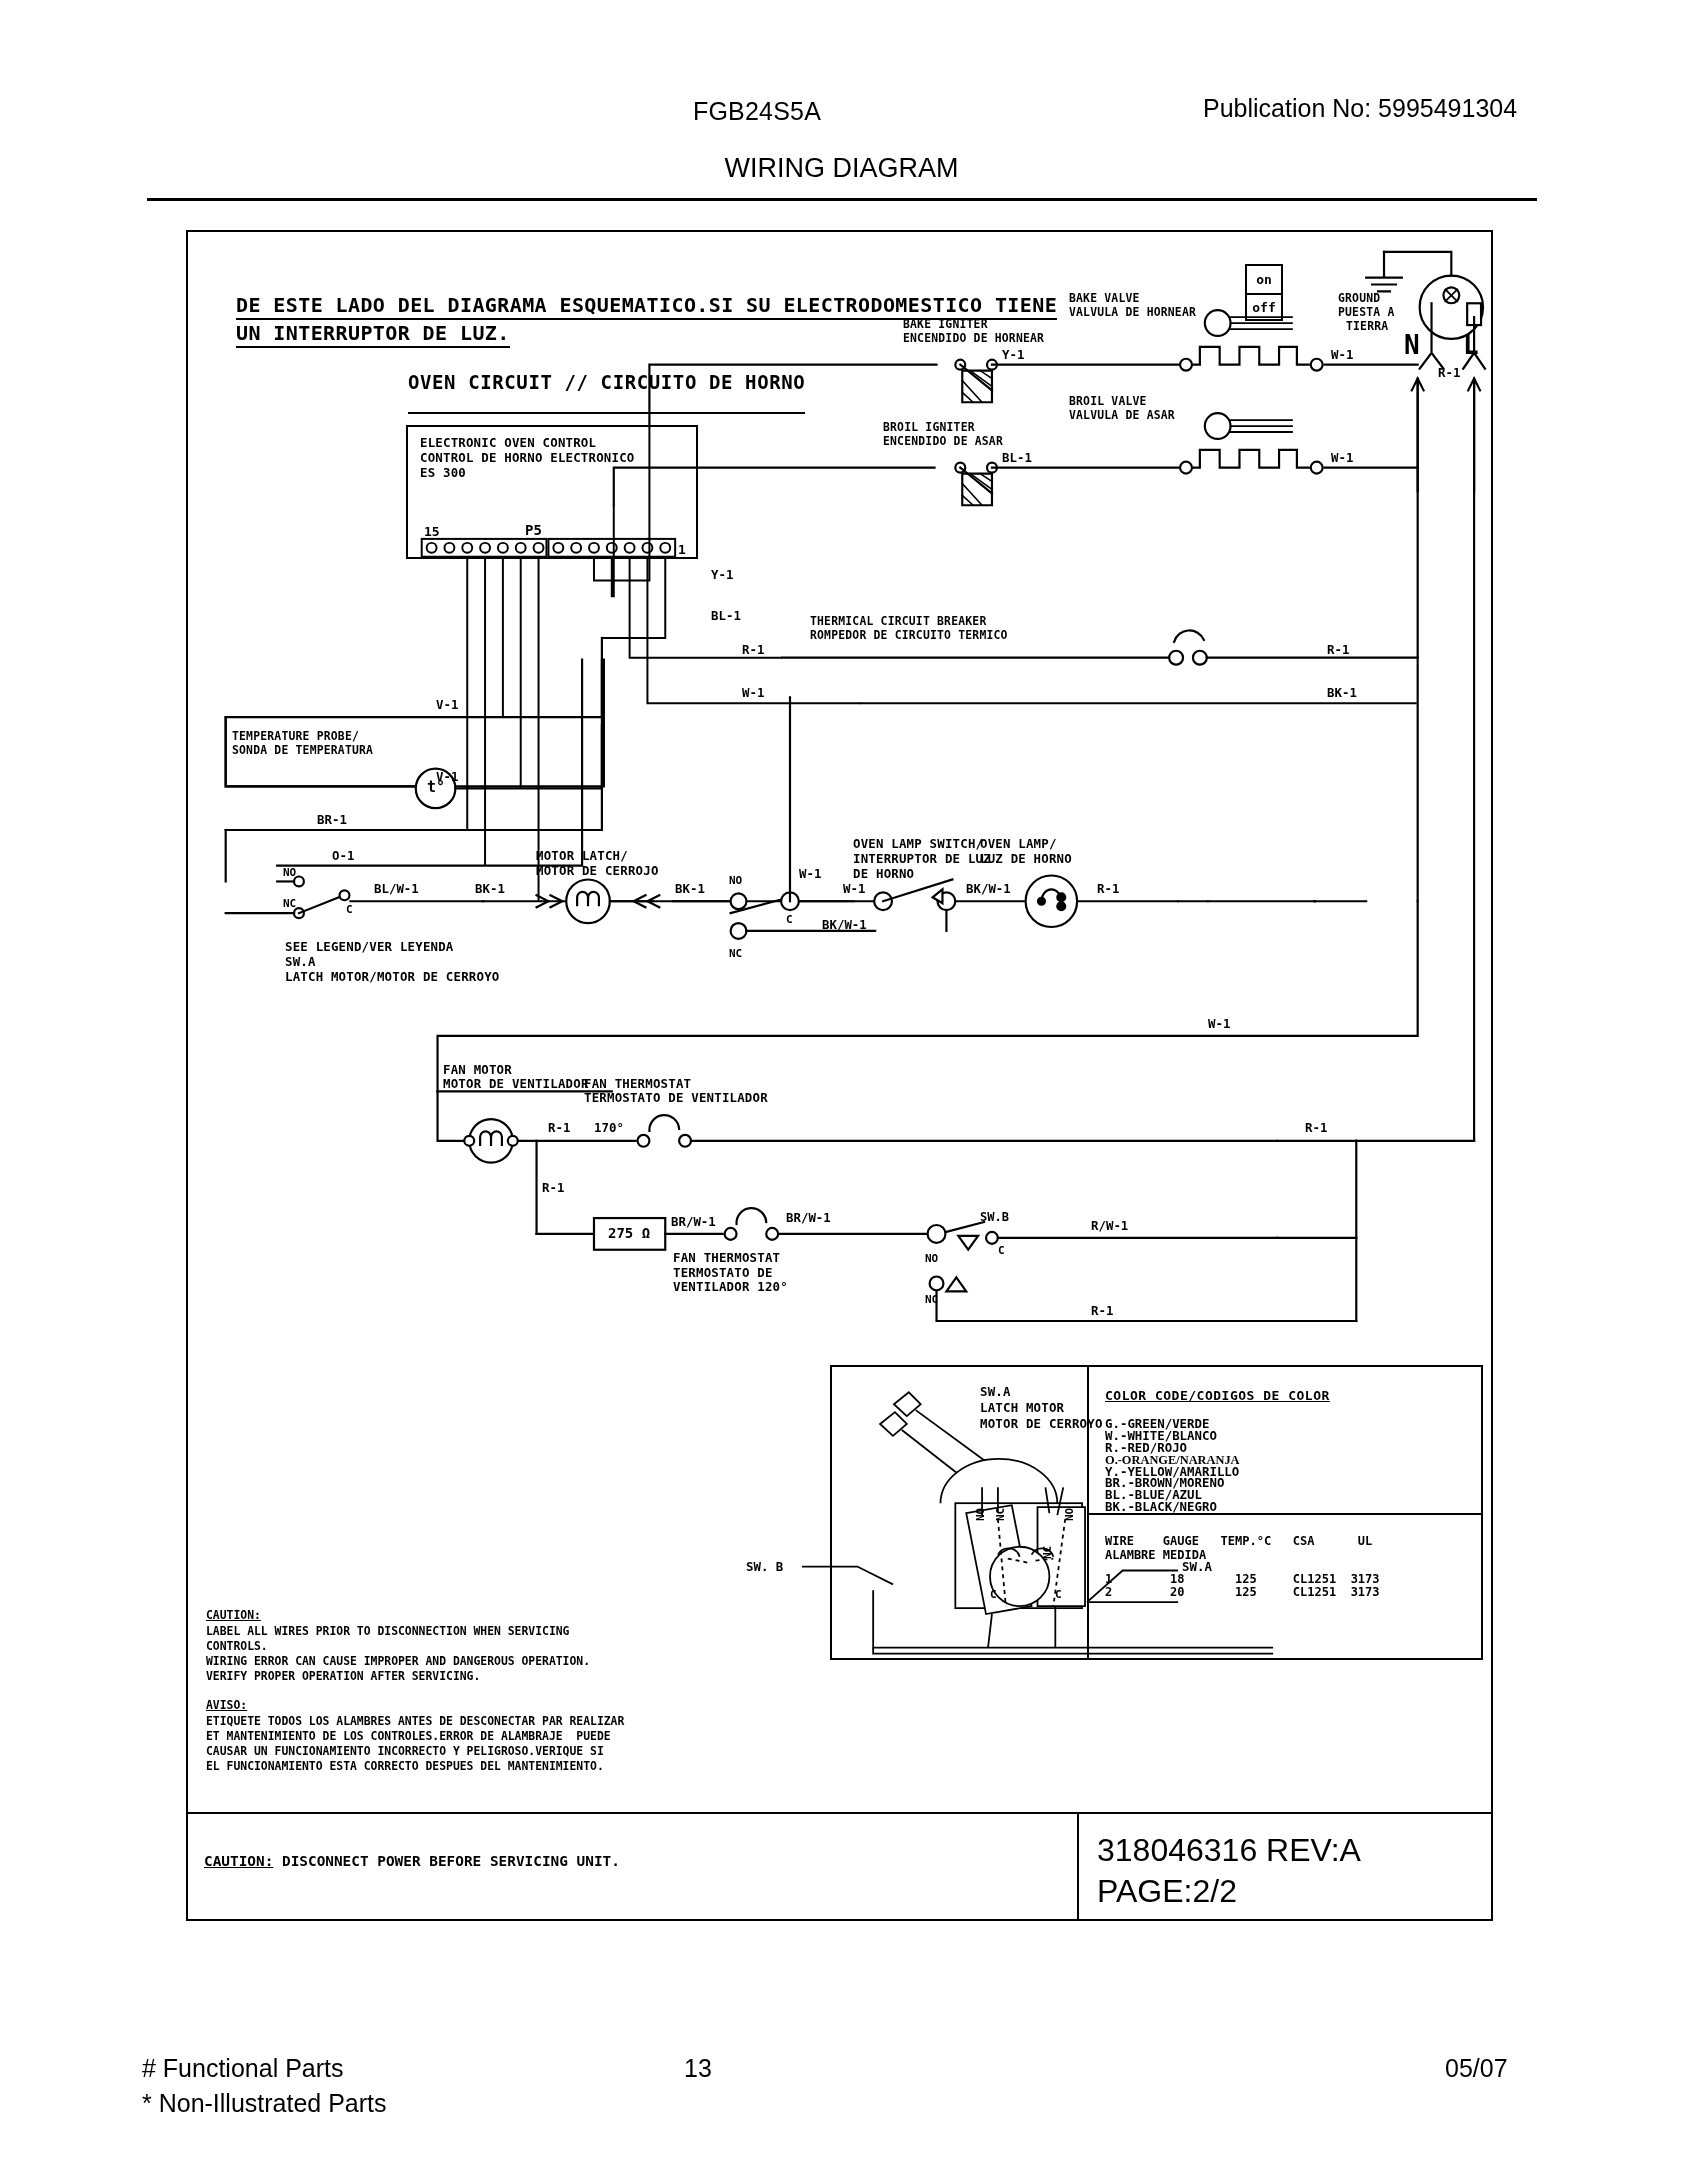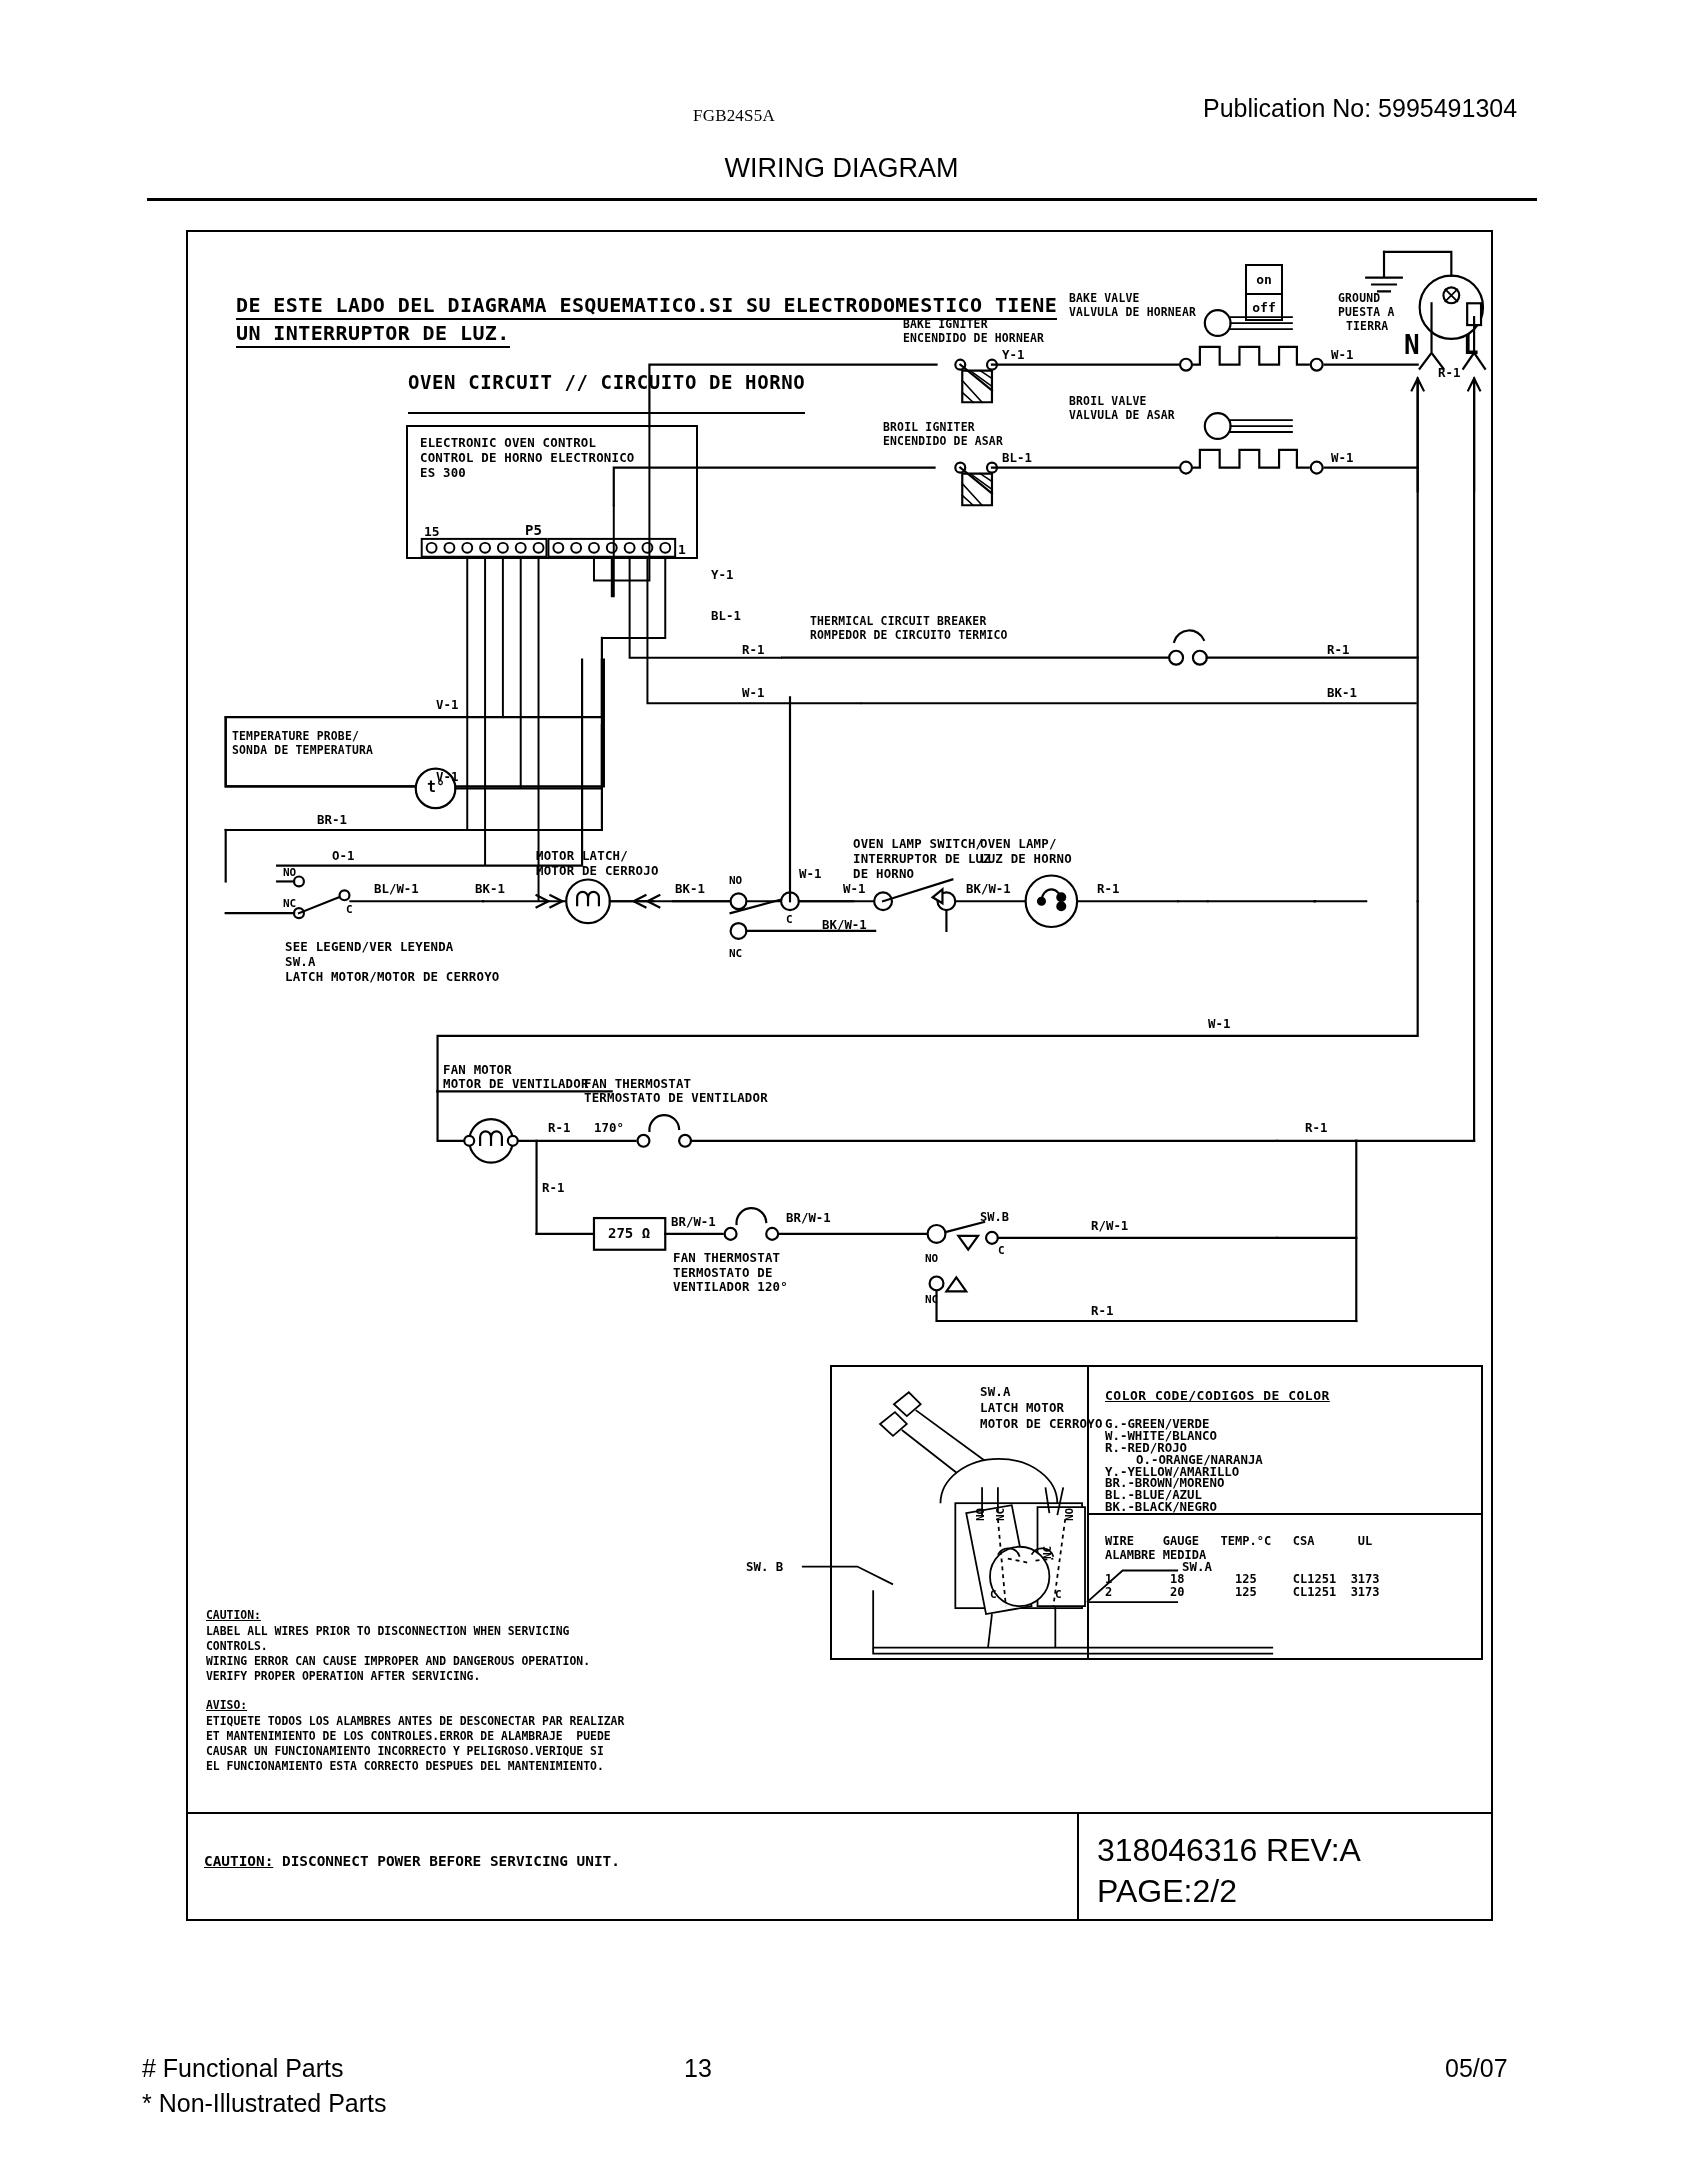--- a/index.html
+++ b/index.html
@@ -18,23 +18,23 @@
   .page {
     position: absolute;
     left: 0; top: 0;
     width: 1683px;
     height: 2178px;
   }
 
   
   .hdr-model {
     position: absolute;
-    left: 693px; top: 106px;
-    font-family: Liberation Serif, serif;
-    font-size: 17px;
+    left: 693px; top: 97px;
+    font-family: Liberation Sans, sans-serif;
+    font-size: 25px;
     letter-spacing: 0.2px;
   }
   .hdr-pub {
     position: absolute;
     left: 1203px; top: 94px;
     font-family: "Liberation Sans", sans-serif;
     font-size: 25px;
   }
   .hdr-title {
     position: absolute;
@@ -558,21 +558,21 @@
       <div class="t" style="left:802px; top:1356px; font-size:11px; font-weight:bold;">C</div>
 
       <div class="t" style="left:875px; top:1289px; font-size:11px; font-weight:bold; transform:rotate(-90deg); transform-origin:left top;">NO</div>
       <div class="t" style="left:853px; top:1327px; font-size:11px; font-weight:bold; transform:rotate(-90deg); transform-origin:left top;">NC</div>
       <div class="t" style="left:867px; top:1356px; font-size:11px; font-weight:bold;">C</div>
 
       <div class="t cc-title" style="left:917px; top:1156px;">COLOR CODE/CODIGOS DE COLOR</div>
       <div class="t cc-item" style="left:917px; top:1184px;">G.-GREEN/VERDE</div>
       <div class="t cc-item" style="left:917px; top:1196px;">W.-WHITE/BLANCO</div>
       <div class="t cc-item" style="left:917px; top:1208px;">R.-RED/ROJO</div>
-      <div class="t cc-item" style="left:948px; top:1220px;">O.-ORANGE/NARANJA</div>
+      <div class="t cc-item" style="left:917px; top:1220px;font-family:Liberation Serif, serif;">O.-ORANGE/NARANJA</div>
       <div class="t cc-item" style="left:917px; top:1232px;">Y.-YELLOW/AMARILLO</div>
       <div class="t cc-item" style="left:917px; top:1243px;">BR.-BROWN/MORENO</div>
       <div class="t cc-item" style="left:917px; top:1255px;">BL.-BLUE/AZUL</div>
       <div class="t cc-item" style="left:917px; top:1267px;">BK.-BLACK/NEGRO</div>
 
       <div class="t wt" style="left:917px; top:1301px;">WIRE    GAUGE   TEMP.°C   CSA      UL</div>
       <div class="t wt" style="left:917px; top:1315px;">ALAMBRE MEDIDA</div>
       <div class="t wt" style="left:917px; top:1339px;">1        18       125     CL1251  3173</div>
       <div class="t wt" style="left:917px; top:1352px;">2        20       125     CL1251  3173</div>
 

